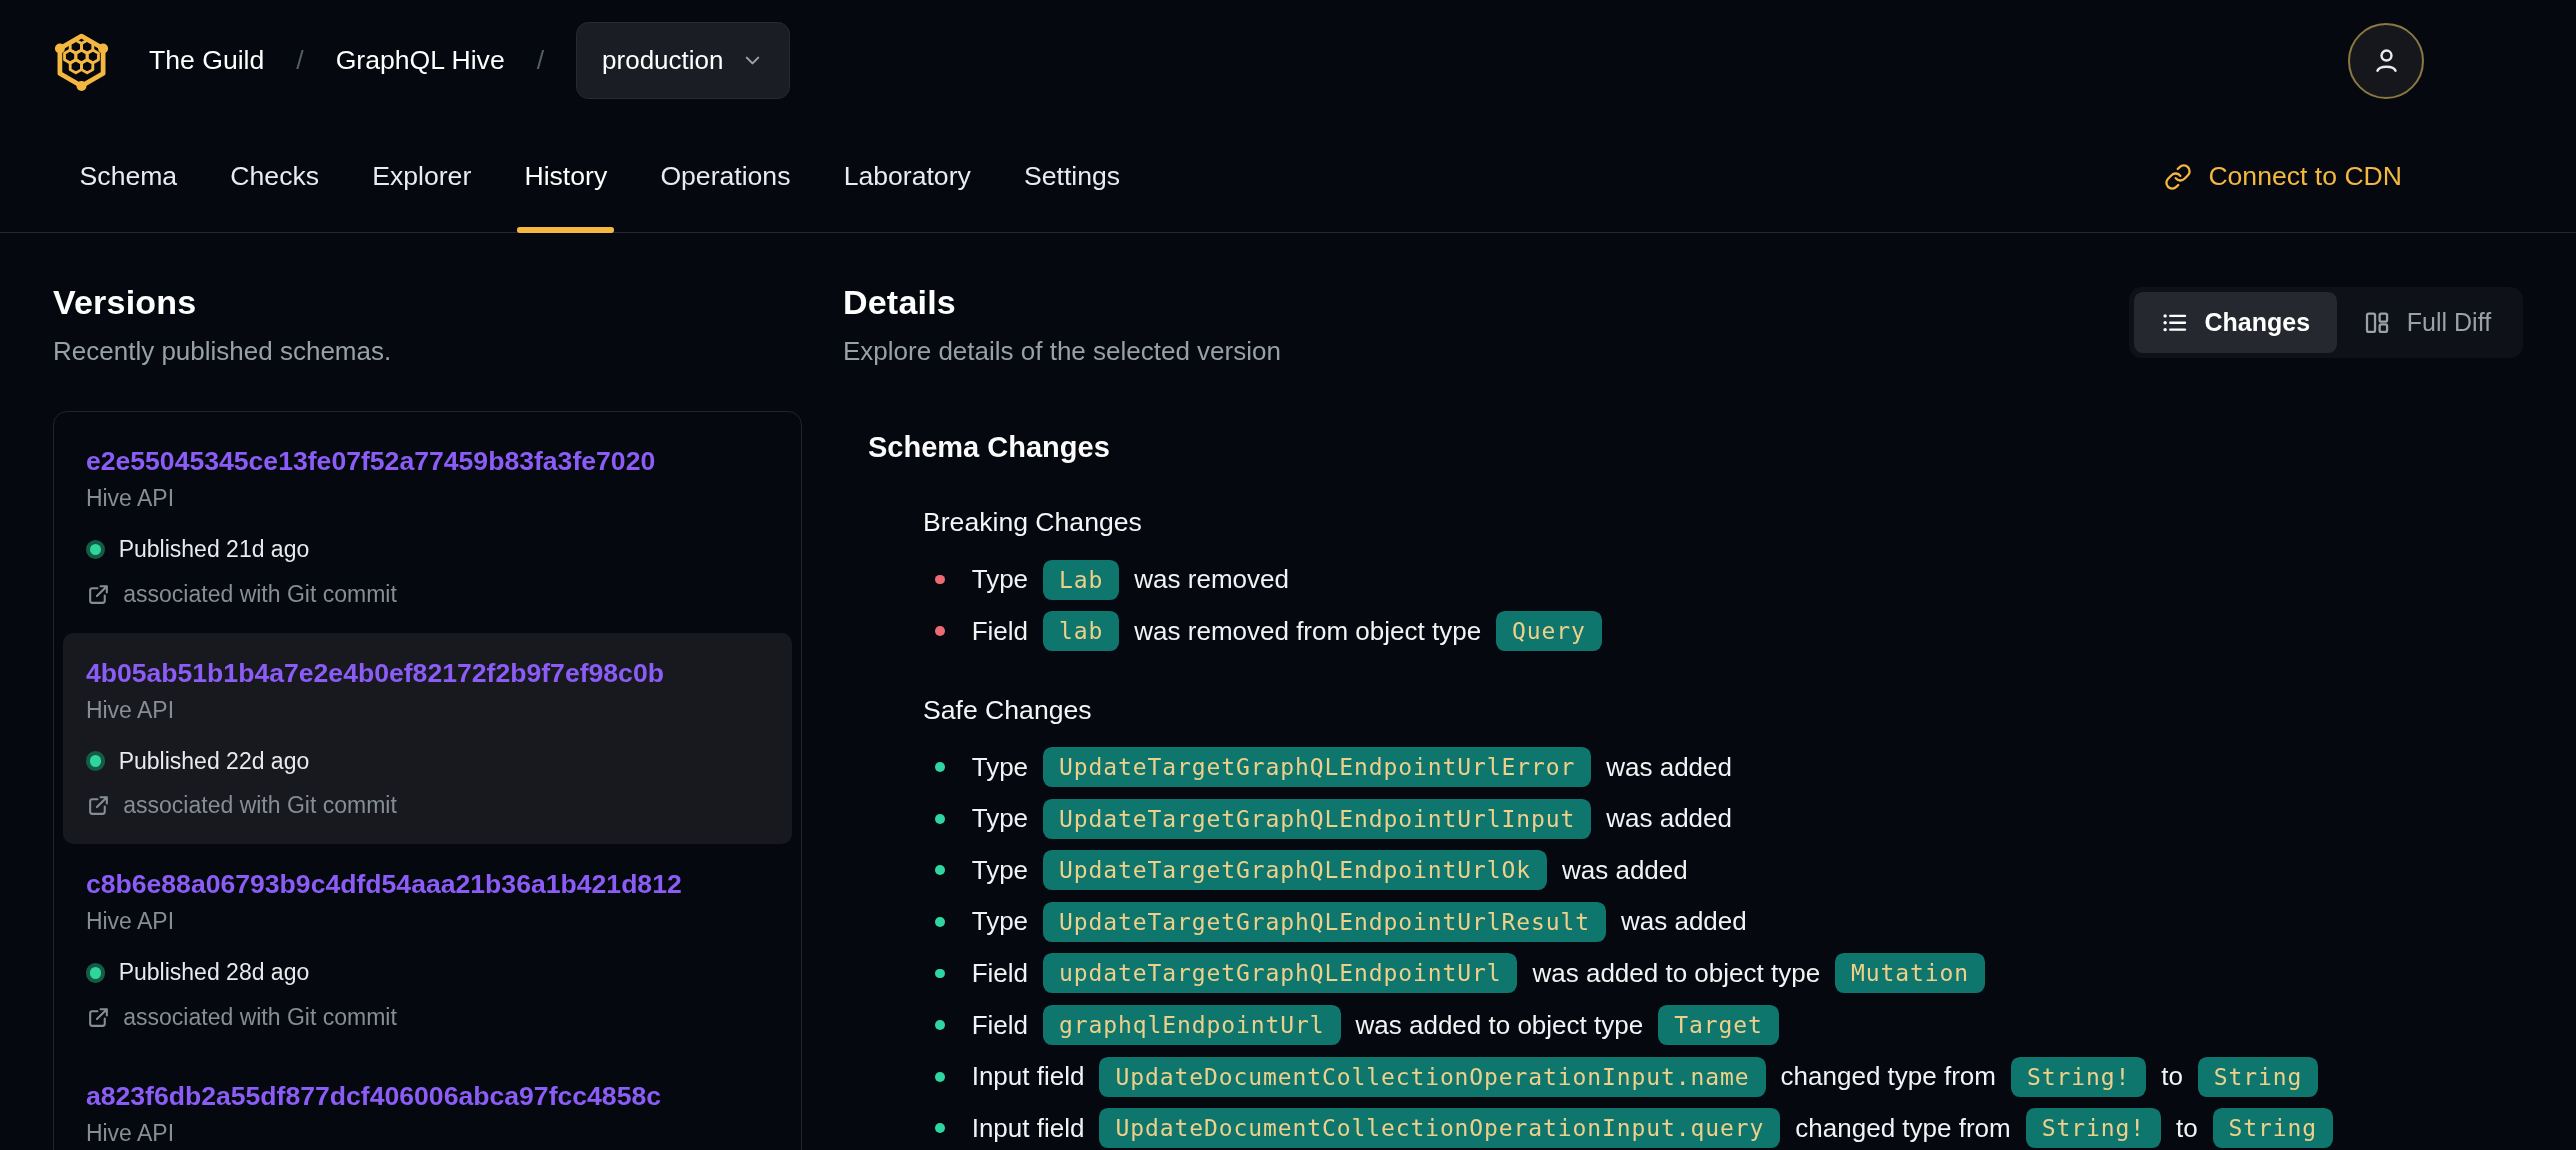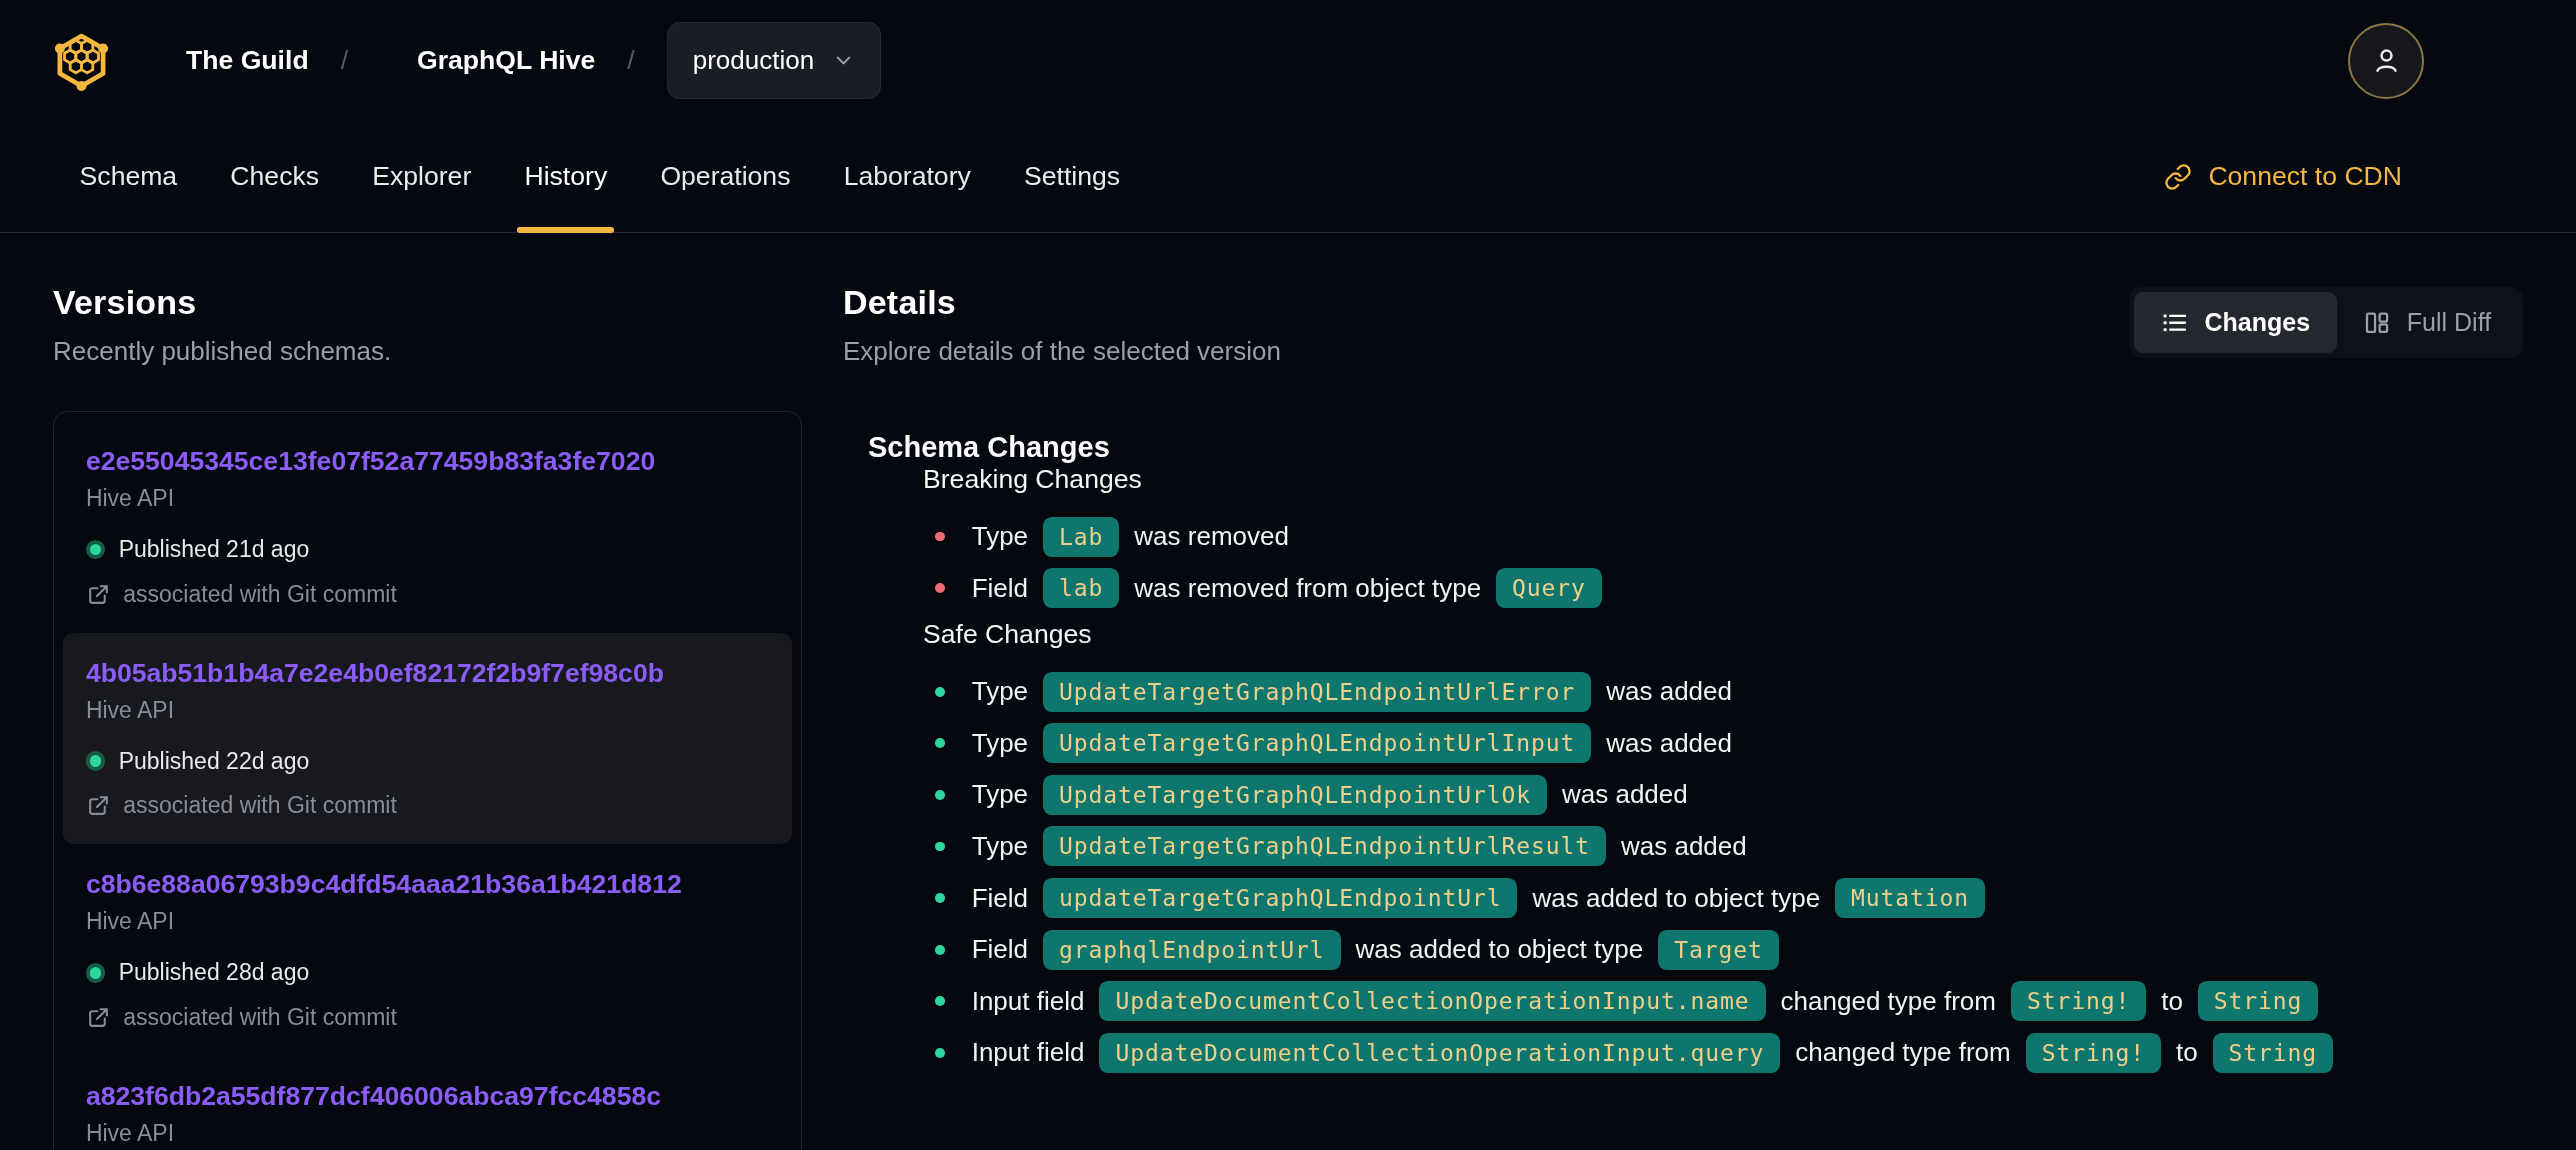--- a/index.html
+++ b/index.html
@@ -14,21 +14,21 @@
   button{font-family:inherit;}
   
   .topbar{
     display:flex; align-items:center; justify-content:space-between;
     height:121px; padding:0 152px 0 53px;
   }
   .brand{display:flex; align-items:center;}
   .logo{width:57px; height:60px; display:flex; align-items:center; cursor:pointer;}
   .logo svg{width:57px; height:60px; display:block;}
   .breadcrumb{display:flex; align-items:center; gap:32px; margin-left:39px; font-size:26.6px;}
-  .crumb{color:#fff; font-weight:700; cursor:pointer;margin-left:37px;}
+  .crumb{color:#fff; font-weight:400; cursor:pointer;}
   .crumb-sep{color:#555d68; font-weight:300; font-size:26.6px;}
   .target-select{
     display:flex; align-items:center; gap:17.7px;
     background:#1a1d24; border:1.8px solid #262b33; border-radius:12.4px;
     color:#fff; font-size:26px; padding:0 25px; height:77px; cursor:pointer;
   }
   .target-select svg{width:23px; height:23px;}
   .avatar{
     width:76px; height:76px; border-radius:50%;
     border:2.7px solid #8a7840; background:#15171d;
@@ -87,21 +87,21 @@
   }
   .toggle{
     display:flex; align-items:center; gap:16px;
     font-size:25px; color:#9aa1a9; background:transparent; border:none;
     padding:16px 26.6px; border-radius:8.9px; cursor:pointer;
   }
   .toggle.active{background:#25282e; color:#fff; font-weight:600;}
   .toggle svg{width:27.5px; height:27.5px;}
   .schema-changes{margin-top:64px; padding-left:25px;}
   .schema-changes h3{font-size:29px; font-weight:700; margin:0; color:#fbfbfc;}
-  .change-group{margin-left:55px; }
+  .change-group{margin-left:55px; margin-top:43px;}
   .change-group h4{font-size:26.6px; font-weight:500; margin:0 0 21px; color:#f5f6f7;}
   .change-group ul{list-style:none; margin:0; padding:0 0 0 12.4px;}
   .change-item{
     display:flex; align-items:center; gap:15px;
     margin-bottom:10.6px; min-height:41px;
     font-size:26px; color:#f2f3f5;
   }
   .change-item::before{
     content:""; width:9.8px; height:9.8px; border-radius:50%; margin-right:11.5px; flex:none;
   }

